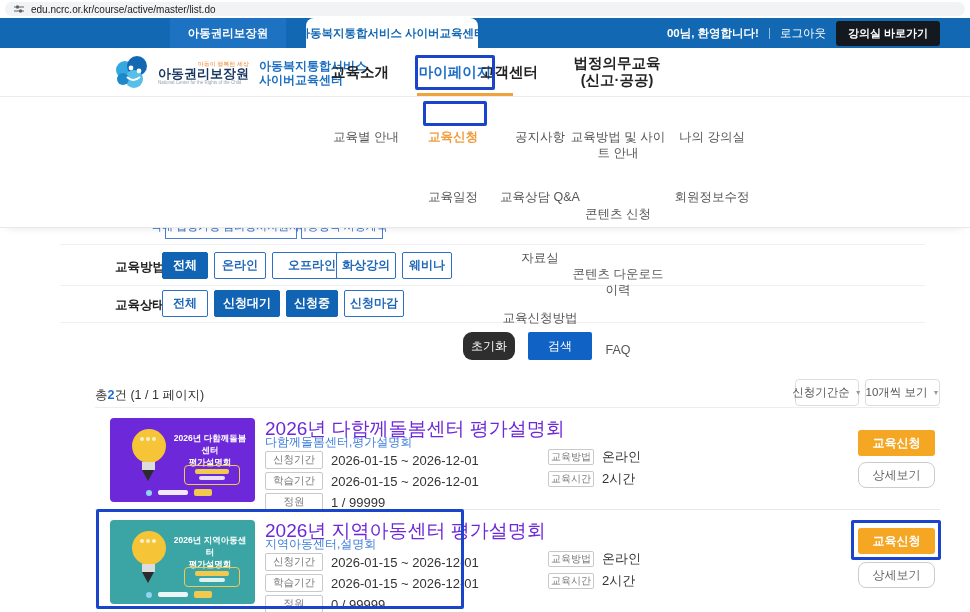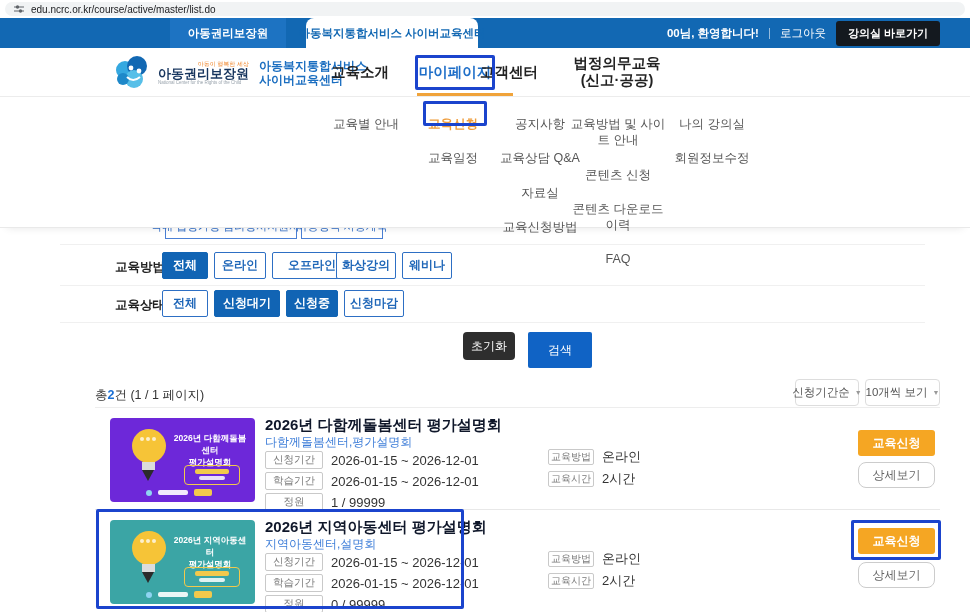--- a/index.html
+++ b/index.html
@@ -32,34 +32,34 @@
   .nav-item{position:absolute;top:0;height:48px;display:flex;flex-direction:column;align-items:center;justify-content:center;font-weight:bold;font-size:14.5px;color:#222;cursor:pointer;line-height:1.15;white-space:nowrap;}
   .nav-item.active{color:#1e6ec8;}
   .nav-underline{position:absolute;left:417px;top:45px;width:96px;height:3px;background:#f0a33a;}
   .searchbox{position:absolute;left:757px;top:60px;width:168px;height:25px;border:1.5px solid #46a1dd;border-radius:13px;background:#fff;display:flex;align-items:center;padding:0 9px;gap:5px;}
   .searchbox input{flex:1;border:none;outline:none;font-size:10.5px;color:#333;background:transparent;font-family:inherit;min-width:0;}
   .searchbox input::placeholder{color:#999;}
 
   
   .megamenu{position:absolute;top:97px;left:0;right:0;height:131px;background:#fff;z-index:4;border-bottom:1px solid #e9e9e9;box-shadow:0 7px 8px -7px rgba(0,0,0,.10);}
   .mcol{position:absolute;top:10px;display:flex;flex-direction:column;align-items:center;}
-  .mitem{font-size:12.5px;color:#555;margin:9px 0;text-align:center;line-height:1.3;cursor:pointer;white-space:normal;}
+  .mitem{font-size:12.5px;color:#555;margin:22px 0;text-align:center;line-height:1.3;cursor:pointer;white-space:normal;}
   .mitem.orange{color:#ef9d3d;font-weight:bold;}
 
   
   .kw{position:absolute;top:214px;height:25px;z-index:1;border:1px solid #4a7fd4;color:#2e6bc6;font-size:11px;background:#fff;display:flex;align-items:center;justify-content:center;padding:0 8px;white-space:nowrap;cursor:pointer;}
 
   
   .hr{position:absolute;left:60px;width:865px;height:1px;background:#f0f0f0;}
   .flabel{position:absolute;font-size:12.5px;font-weight:bold;color:#222;white-space:nowrap;}
   .fbtn{position:absolute;height:27px;border:1px solid #2d6fc4;color:#1e66b8;background:#fff;font-size:12px;font-weight:bold;display:flex;align-items:center;justify-content:center;border-radius:2px;cursor:pointer;white-space:nowrap;}
   .fbtn.sel{background:#1164b4;border-color:#1164b4;color:#fff;}
 
-  .btn-reset{position:absolute;left:463px;top:332px;width:52px;height:28px;background:#2e2e2e;color:#fff;font-size:12px;display:flex;align-items:center;justify-content:center;border-radius:4px;cursor:pointer;}
-  .btn-search{position:absolute;left:528px;top:332px;width:64px;height:36px;background:#1063c5;color:#fff;font-size:12px;display:flex;align-items:center;justify-content:center;border-radius:2px;cursor:pointer;}
+  .btn-reset{position:absolute;left:463px;top:332px;width:52px;height:28px;background:#2e2e2e;color:#fff;font-size:12px;display:flex;align-items:center;justify-content:center;border-radius:9px;cursor:pointer;}
+  .btn-search{position:absolute;left:528px;top:332px;width:64px;height:28px;background:#1063c5;color:#fff;font-size:12px;display:flex;align-items:center;justify-content:center;border-radius:2px;cursor:pointer;}
 
   
   .count{position:absolute;left:95px;top:387px;font-size:12.5px;color:#333;white-space:nowrap;}
   .count .num{color:#1a6fd4;font-weight:bold;}
   .dd{position:absolute;top:379px;height:27px;border:1px solid #ddd;border-radius:4px;background:#fff;color:#555;font-size:11.5px;display:flex;align-items:center;justify-content:center;gap:5px;cursor:pointer;white-space:nowrap;}
   .dd .caret{font-size:7px;color:#999;}
 
   
   .list-topline{position:absolute;left:95px;top:407px;width:845px;height:1px;background:#ededed;}
   .card-sep{position:absolute;left:95px;top:509px;width:845px;height:1px;background:#e8e8e8;}
@@ -70,21 +70,21 @@
   .pencil{position:absolute;left:32px;top:52px;width:0;height:0;border-left:6.5px solid transparent;border-right:6.5px solid transparent;border-top:11px solid #2b2b2b;}
   .thumb-text{position:absolute;left:60px;top:15px;width:80px;color:#fff;font-weight:bold;font-size:8.5px;text-align:center;line-height:1.4;}
   .thumb-badge{position:absolute;left:74px;top:47px;width:56px;height:20px;border:1px solid #f2c94c;border-radius:4px;}
   .badge-bar1{margin:3px auto 2px;width:34px;height:5px;background:#f2c94c;border-radius:2px;}
   .badge-bar2{margin:0 auto;width:26px;height:4px;background:rgba(255,255,255,.85);border-radius:2px;}
   .thumb-logos{position:absolute;left:36px;bottom:6px;display:flex;gap:6px;align-items:center;}
   .logo-a{width:6px;height:6px;border-radius:50%;background:#8fd4f2;}
   .logo-a2{width:30px;height:5px;background:rgba(255,255,255,.9);border-radius:2px;}
   .logo-b{width:18px;height:7px;background:#f2c94c;border-radius:2px;}
 
-  .c-title{position:absolute;font-size:15px;font-weight:bold;color:#0f172a;white-space:nowrap;cursor:pointer;}
+  .c-title{position:absolute;font-size:19px;font-weight:normal;color:#6d28d9;white-space:nowrap;cursor:pointer;}
   .c-tags{position:absolute;font-size:12px;color:#3d7dd8;white-space:nowrap;}
   .c-row{position:absolute;display:flex;align-items:center;gap:8px;}
   .chip{width:58px;height:18px;border:1px solid #c9c9c9;color:#7a7a7a;font-size:10.5px;display:flex;align-items:center;justify-content:center;background:#fff;border-radius:2px;white-space:nowrap;}
   .chip.sm{width:46px;height:16px;font-size:10px;}
   .c-val{font-size:13px;color:#333;white-space:nowrap;}
   .btn-apply{position:absolute;left:858px;width:77px;height:26px;background:#f5a623;color:#fff;font-size:12px;font-weight:bold;display:flex;align-items:center;justify-content:center;border-radius:3px;cursor:pointer;white-space:nowrap;}
   .btn-detail{position:absolute;left:858px;width:77px;height:26px;background:#fff;border:1px solid #ccc;color:#666;font-size:12px;display:flex;align-items:center;justify-content:center;border-radius:8px;cursor:pointer;white-space:nowrap;}
 
   
   .annot{position:absolute;border:3px solid #1b44cd;z-index:9;pointer-events:none;border-radius:2px;}

